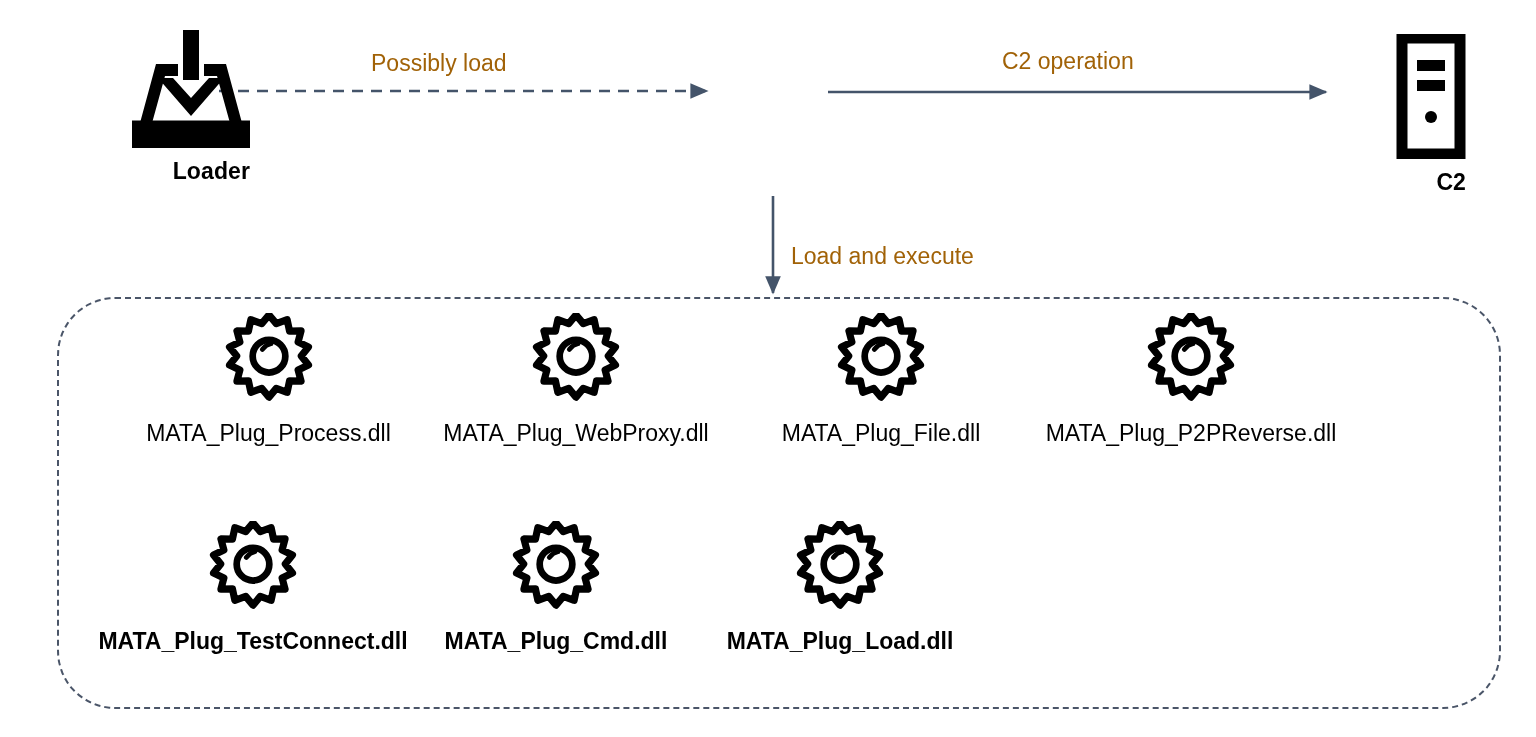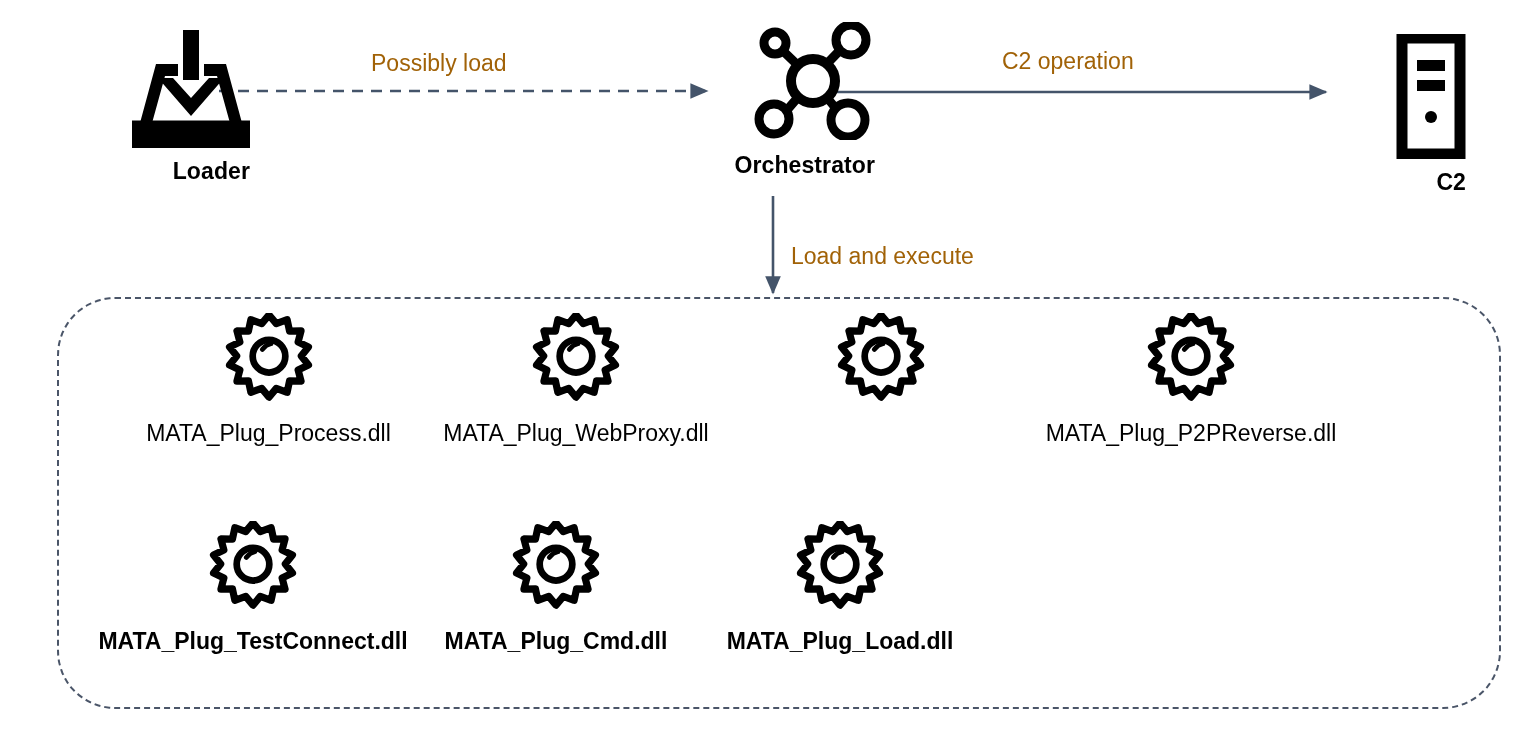--- a/index.html
+++ b/index.html
@@ -149,43 +149,20 @@
         </g>
 
         <path d="M3 100 L115 100 L115 121 L3 121 Z" fill="none" stroke="#000000" stroke-width="11"></path>
 
         <circle cx="89" cy="110.5" r="6.5" fill="#000000"></circle>
       </svg>
     </div>
     <div class="node-label">Loader</div>
   </div>
 
-  <div class="node" id="node-orchestrator">
-    <div class="icon-box orchestrator-icon-box">
-      <svg viewBox="0 0 124 118" width="124" height="118" xmlns="http://www.w3.org/2000/svg">
-        <g stroke="#000000" stroke-width="9" fill="none" stroke-linecap="round">
-          <line x1="30" y1="27" x2="58" y2="54"></line>
-          <line x1="95" y1="22" x2="66" y2="52"></line>
-          <line x1="30" y1="95" x2="55" y2="66"></line>
-          <line x1="92" y1="95" x2="68" y2="66"></line>
-        </g>
-
-        <circle cx="62" cy="59" r="22" fill="#ffffff" stroke="#000000" stroke-width="10"></circle>
-
-        <circle cx="24" cy="21" r="11" fill="#ffffff" stroke="#000000" stroke-width="9"></circle>
-
-        <circle cx="100" cy="18" r="15" fill="#ffffff" stroke="#000000" stroke-width="9"></circle>
-
-        <circle cx="23" cy="97" r="15" fill="#ffffff" stroke="#000000" stroke-width="9"></circle>
-
-        <circle cx="97" cy="98" r="17" fill="#ffffff" stroke="#000000" stroke-width="9"></circle>
-      </svg>
-    </div>
-    <div class="node-label">Orchestrator</div>
-  </div>
 
   <div class="node" id="node-c2">
     <div class="icon-box c2-icon-box">
       <svg viewBox="0 0 70 125" width="70" height="125" xmlns="http://www.w3.org/2000/svg">
         <rect x="6" y="4" width="58" height="116" fill="none" stroke="#000000" stroke-width="11"></rect>
         <rect x="21" y="26" width="28" height="11" fill="#000000"></rect>
         <rect x="21" y="46" width="28" height="11" fill="#000000"></rect>
         <circle cx="35" cy="83" r="6" fill="#000000"></circle>
       </svg>
     </div>
@@ -223,20 +200,21 @@
       </div>
 
       <div class="plugin" style="width:290px">
         <div class="plugin-icon-box">
           <svg viewBox="0 0 100 100" width="96" height="96" xmlns="http://www.w3.org/2000/svg">
             <path d="M50 2 L57.6 11.1 L68.9 7 L71.4 18.8 L83.4 18.6 L80.3 30.3 L91.1 35.4 L83.6 44.8 L91.1 54.2 L80.3 59.3 L83.4 71 L71.4 70.8 L68.9 82.6 L57.6 78.5 L50 87.6 L42.4 78.5 L31.1 82.6 L28.6 70.8 L16.6 71 L19.7 59.3 L8.9 54.2 L16.4 44.8 L8.9 35.4 L19.7 30.3 L16.6 18.6 L28.6 18.8 L31.1 7 L42.4 11.1 Z" fill="none" stroke="#000000" stroke-width="7.5" stroke-linejoin="round"></path>
             <circle cx="50" cy="45" r="17" fill="none" stroke="#000000" stroke-width="7"></circle>
             <path d="M43 38 Q47 33 52 32" fill="none" stroke="#000000" stroke-width="5" stroke-linecap="round"></path>
           </svg>
         </div>
+        <div class="plugin-label">MATA_Plug_File.dll</div>
       </div>
 
       <div class="plugin" style="width:330px">
         <div class="plugin-icon-box">
           <svg viewBox="0 0 100 100" width="96" height="96" xmlns="http://www.w3.org/2000/svg">
             <path d="M50 2 L57.6 11.1 L68.9 7 L71.4 18.8 L83.4 18.6 L80.3 30.3 L91.1 35.4 L83.6 44.8 L91.1 54.2 L80.3 59.3 L83.4 71 L71.4 70.8 L68.9 82.6 L57.6 78.5 L50 87.6 L42.4 78.5 L31.1 82.6 L28.6 70.8 L16.6 71 L19.7 59.3 L8.9 54.2 L16.4 44.8 L8.9 35.4 L19.7 30.3 L16.6 18.6 L28.6 18.8 L31.1 7 L42.4 11.1 Z" fill="none" stroke="#000000" stroke-width="7.5" stroke-linejoin="round"></path>
             <circle cx="50" cy="45" r="17" fill="none" stroke="#000000" stroke-width="7"></circle>
             <path d="M43 38 Q47 33 52 32" fill="none" stroke="#000000" stroke-width="5" stroke-linecap="round"></path>
           </svg>
         </div>

